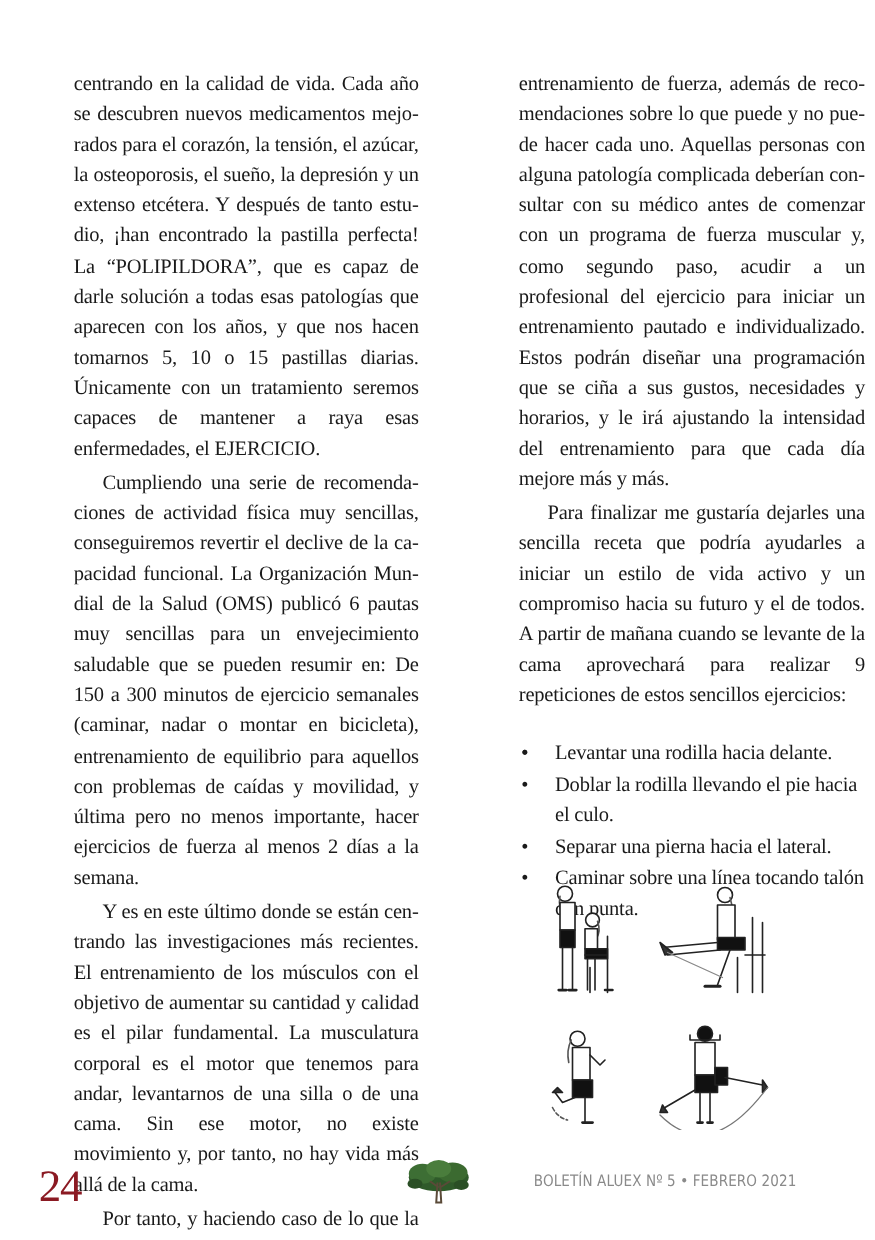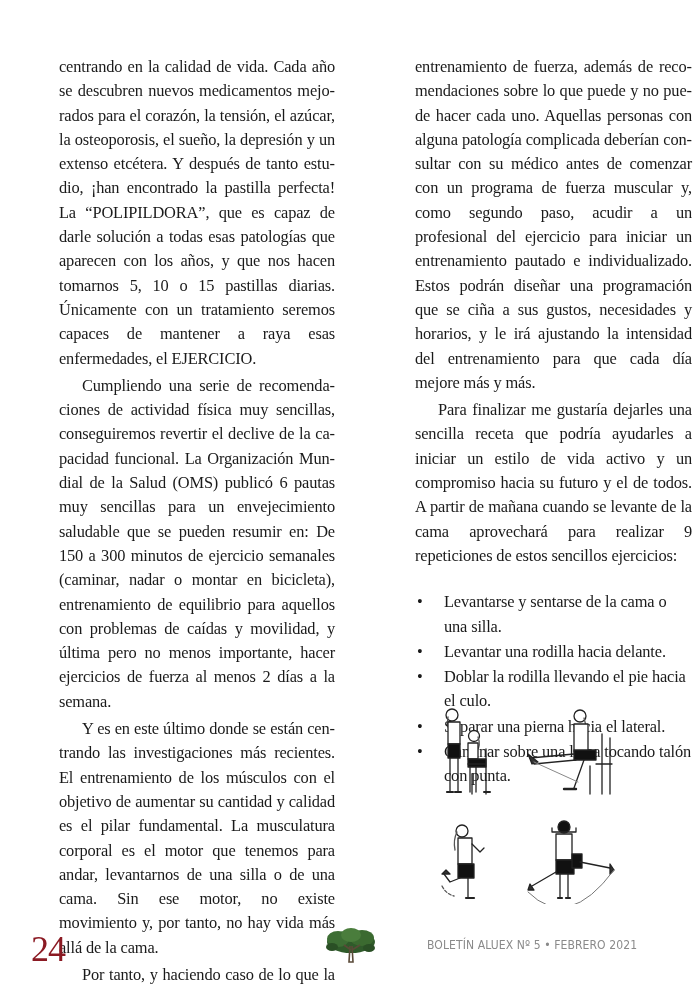--- a/index.html
+++ b/index.html
@@ -47,21 +47,21 @@
   <p class="first">centrando en la calidad de vida. Cada año se descubren nuevos medicamentos mejo­rados para el corazón, la tensión, el azúcar, la osteoporosis, el sueño, la depresión y un extenso etcétera. Y después de tanto estu­dio, ¡han encontrado la pastilla perfecta! La “POLIPILDORA”, que es capaz de darle so­lución a todas esas patologías que aparecen con los años, y que nos hacen tomarnos 5, 10 o 15 pastillas diarias. Únicamente con un tratamiento seremos capaces de mantener a raya esas enfermedades, el EJERCICIO.</p>
   <p class="indent">Cumpliendo una serie de recomenda­ciones de actividad física muy sencillas, conseguiremos revertir el declive de la ca­pacidad funcional. La Organización Mun­dial de la Salud (OMS) publicó 6 pautas muy sencillas para un envejecimiento saludable que se pueden resumir en: De 150 a 300 minutos de ejercicio semanales (caminar, nadar o montar en bicicleta), entrenamiento de equilibrio para aquellos con problemas de caídas y movilidad, y última pero no me­nos importante, hacer ejercicios de fuerza al menos 2 días a la semana.</p>
   <p class="indent">Y es en este último donde se están cen­trando las investigaciones más recientes. El entrenamiento de los músculos con el obje­tivo de aumentar su cantidad y calidad es el pilar fundamental. La musculatura corporal es el motor que tenemos para andar, levan­tarnos de una silla o de una cama. Sin ese motor, no existe movimiento y, por tanto, no hay vida más allá de la cama.</p>
   <p class="indent">Por tanto, y haciendo caso de lo que la ciencia nos dice, debemos centrar nuestros esfuerzos en un entrenamiento de fuerza efectivo. Existen multitud de programas de</p>
 </div>
 
 <div class="col col-right">
   <p class="first">entrenamiento de fuerza, además de reco­mendaciones sobre lo que puede y no pue­de hacer cada uno. Aquellas personas con alguna patología complicada deberían con­sultar con su médico antes de comenzar con un programa de fuerza muscular y, como segundo paso, acudir a un profesional del ejercicio para iniciar un entrenamiento pau­tado e individualizado. Estos podrán diseñar una programación que se ciña a sus gustos, necesidades y horarios, y le irá ajustando la intensidad del entrenamiento para que cada día mejore más y más.</p>
   <p class="indent">Para finalizar me gustaría dejarles una sencilla receta que podría ayudarles a iniciar un estilo de vida activo y un compromiso hacia su futuro y el de todos. A partir de ma­ñana cuando se levante de la cama aprove­chará para realizar 9 repeticiones de estos sencillos ejercicios:</p>
   <ul class="bullets">
-    <li><span class="dot">•</span><span>Levantarse y sentarse de la cama o una silla.</span></li>
+    <li><span class="dot">•</span></li>
     <li><span class="dot">•</span><span>Levantar una rodilla hacia delante.</span></li>
     <li><span class="dot">•</span><span>Doblar la rodilla llevando el pie hacia el culo.</span></li>
     <li><span class="dot">•</span><span>Separar una pierna hacia el lateral.</span></li>
     <li><span class="dot">•</span><span>Caminar sobre una línea tocando talón con punta.</span></li>
   </ul>
 </div>
 
 <div class="figure">
   <svg viewBox="0 0 222 200" fill="none" stroke="#222" stroke-width="1.3" stroke-linecap="round" stroke-linejoin="round">
 

